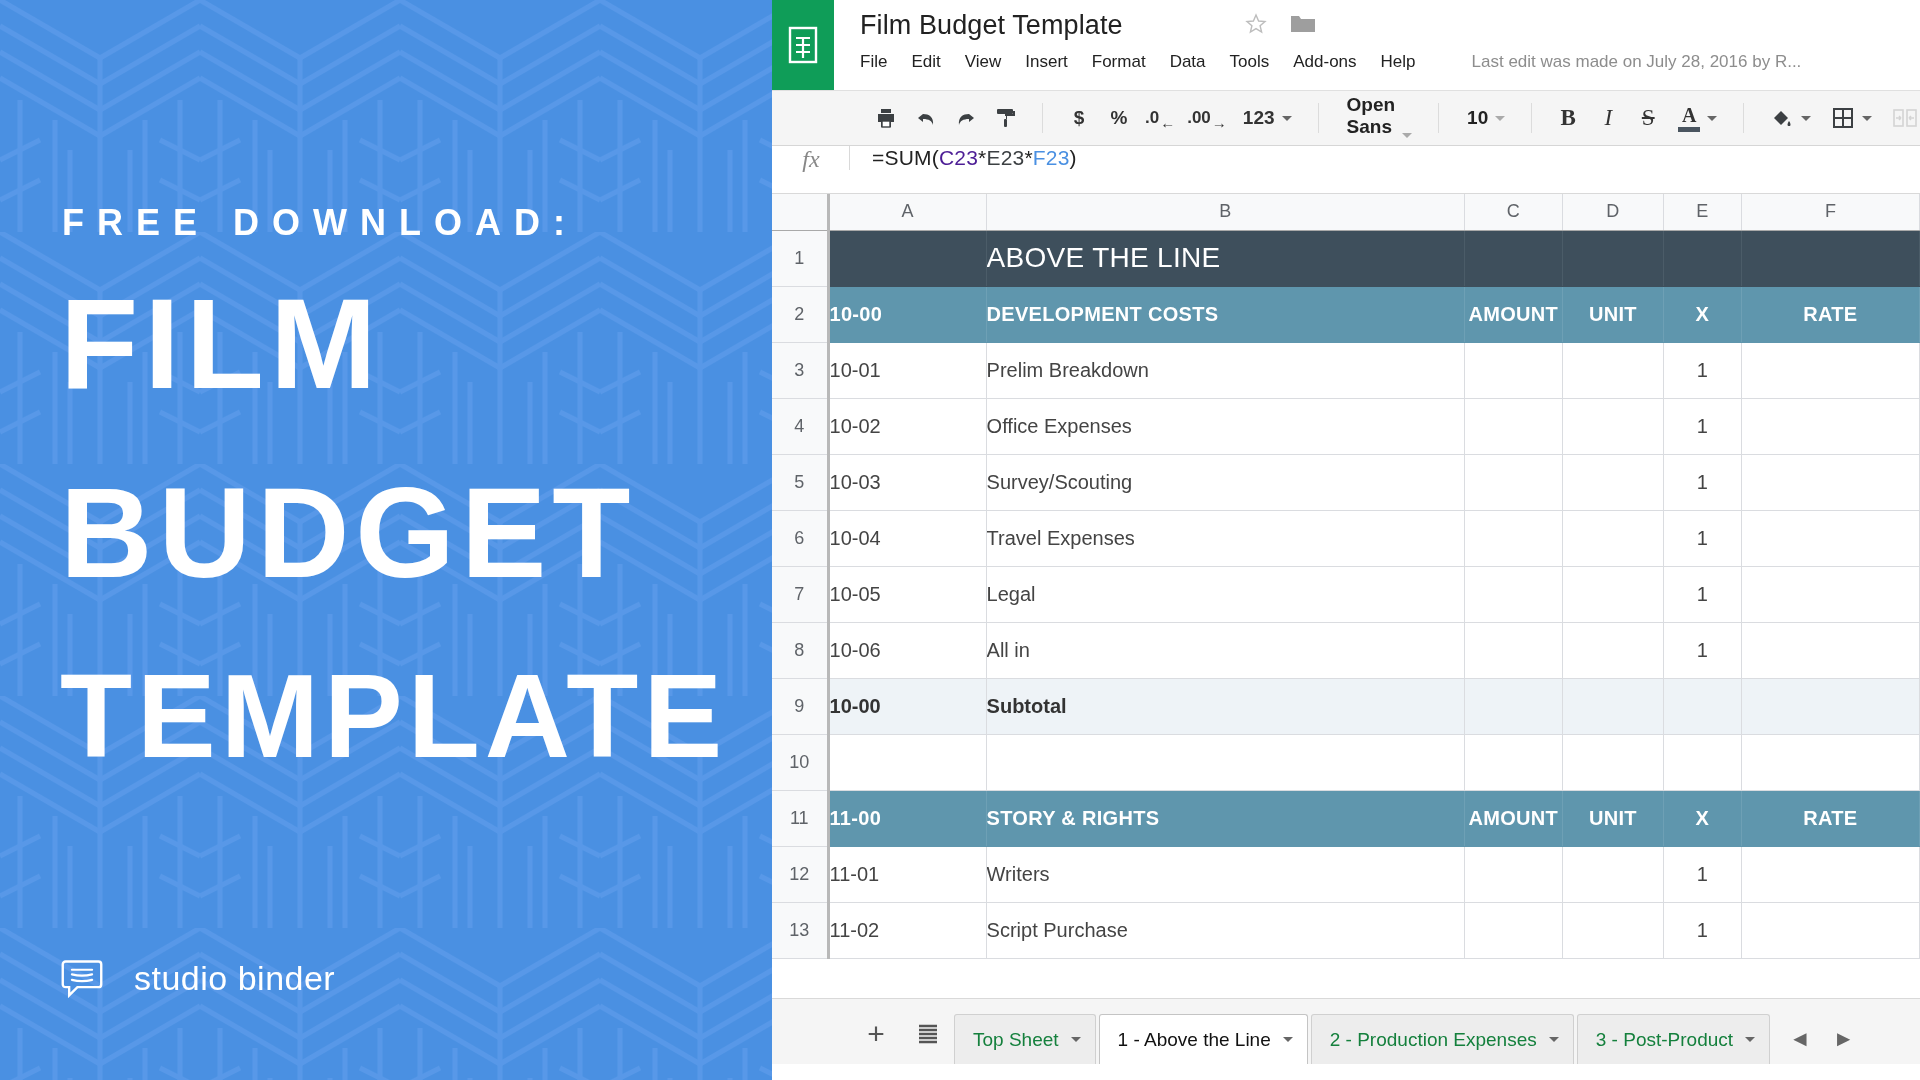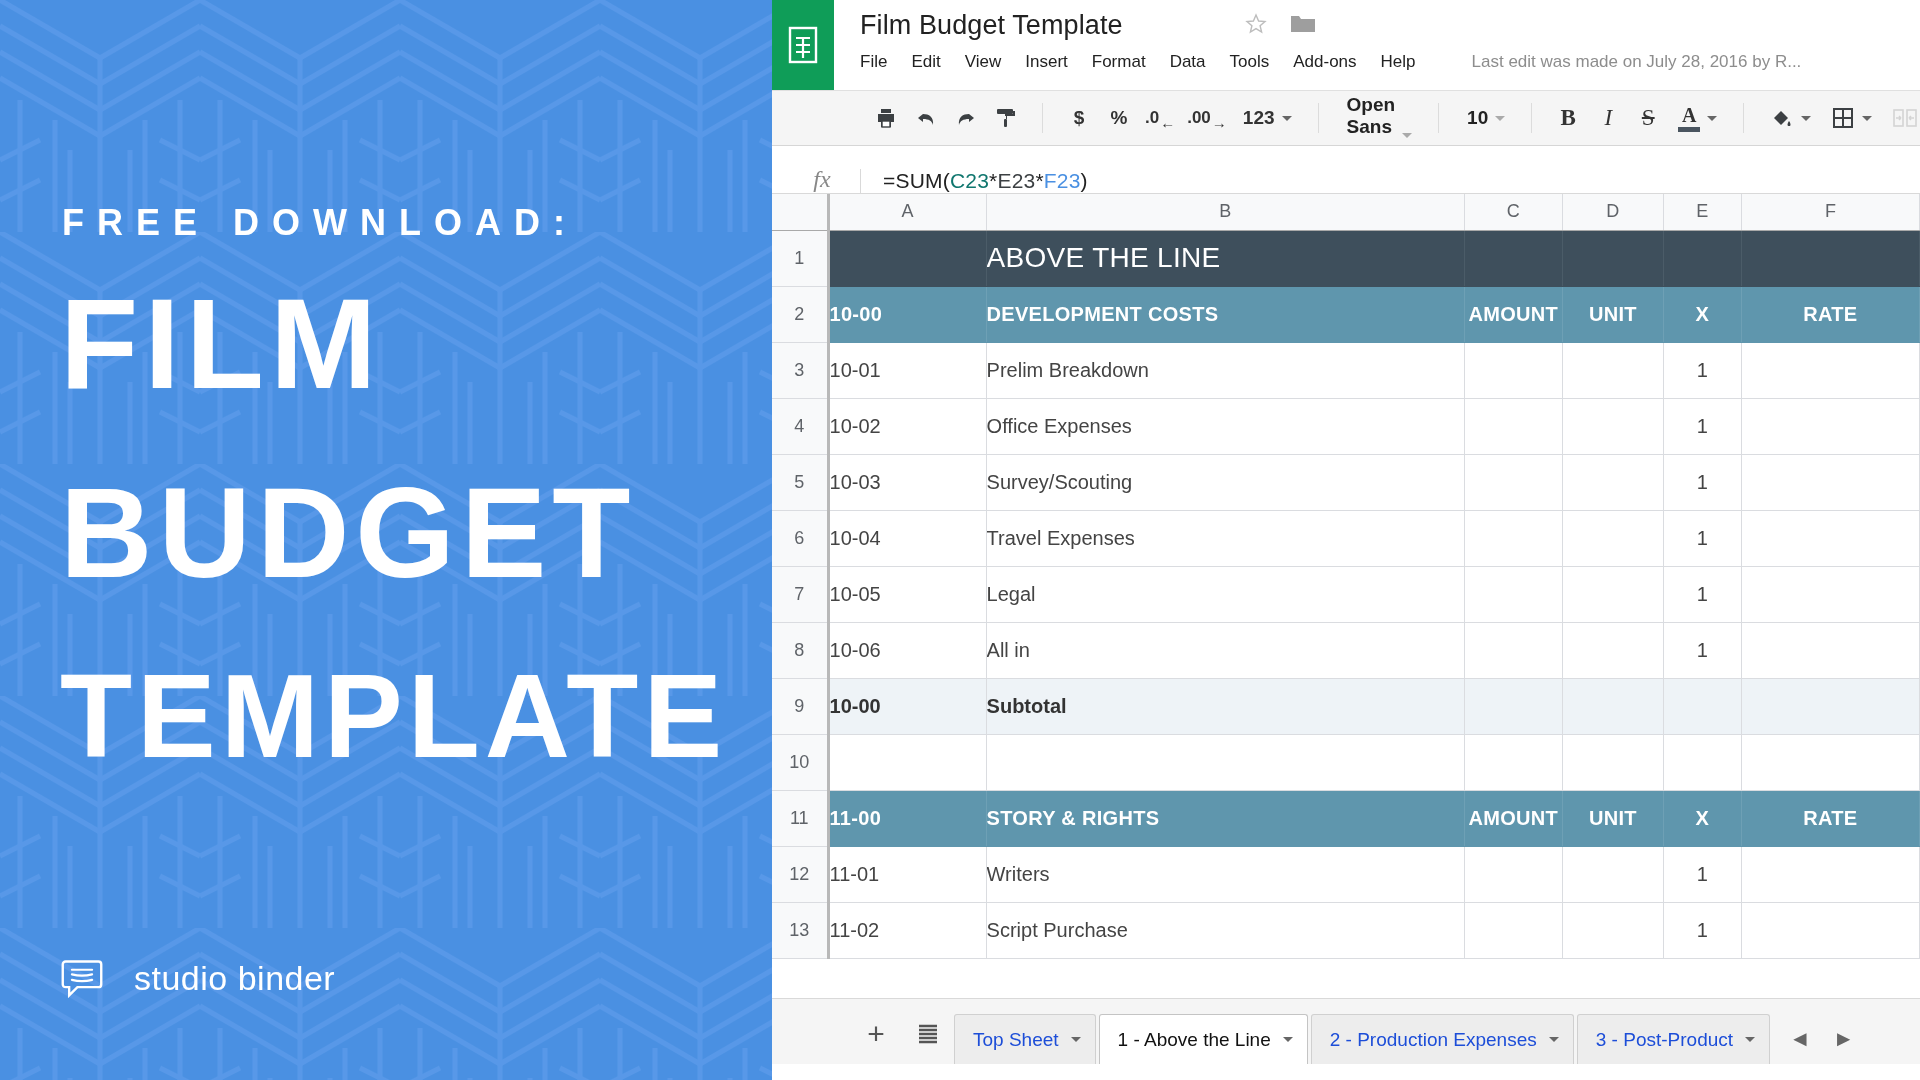--- a/index.html
+++ b/index.html
@@ -182,41 +182,41 @@
   .textcolor .a { font-size: 20px; font-weight: bold; line-height: 20px; font-family: "Liberation Serif", serif;}
   .textcolor .bar { width: 22px; height: 5px; background: #4a5560; margin-top: 2px;}
 
   
   .formulabar {
     height: 48px;
     flex: 0 0 48px;
     background: #ffffff;
     border-bottom: 1px solid #d9d9d9;
     display: flex;
-    align-items: flex-end;
-    padding-left: 12px;
+    align-items: flex-start;
+    padding-left: 1px;
   }
   .fx {
     width: 76px;
     text-align: center;
     font-family: "Liberation Serif", serif;
     font-style: italic;
     font-size: 24px;
     color: #888888;
     flex: 0 0 76px;
   }
   .fml-div { width: 1px; height: 24px; background: #d9d9d9; flex: 0 0 1px; }
   .formula {
     padding-left: 22px;
     font-size: 21px;
     color: #222222;
     font-family: "Liberation Sans", sans-serif;
     letter-spacing: 0.2px;
   }
-  .ref-orange { color: #0f766e; }
+  .ref-orange { color: #4c1d95; }
   .ref-dark { color: #3c4043; }
   .ref-blue { color: #4a90e2; }
 
   
   .gridwrap { flex: 1 1 auto; position: relative; overflow: hidden; background: #ffffff; }
   table.sheet { border-collapse: collapse; table-layout: fixed; width: 100%; }
   table.sheet td, table.sheet th { padding: 0; }
 
   .colhead-row th {
     height: 36px;
@@ -291,21 +291,21 @@
   .sheet-tab {
     height: 50px;
     display: flex; align-items: center;
     padding: 0 14px 0 18px;
     background: #ededed;
     border: 1px solid #d0d0d0;
     border-bottom: none;
     border-radius: 3px 3px 0 0;
     margin-right: 3px;
     font-size: 19px;
-    color: #1d4ed8;
+    color: #15803d;
     white-space: nowrap;
     cursor: default;
   }
   .sheet-tab.active {
     background: #ffffff;
     border-color: #c4c4c4;
     font-weight: normal;
     color: #111111;
   }
   .sheet-tab .caret { margin-left: 12px; }

